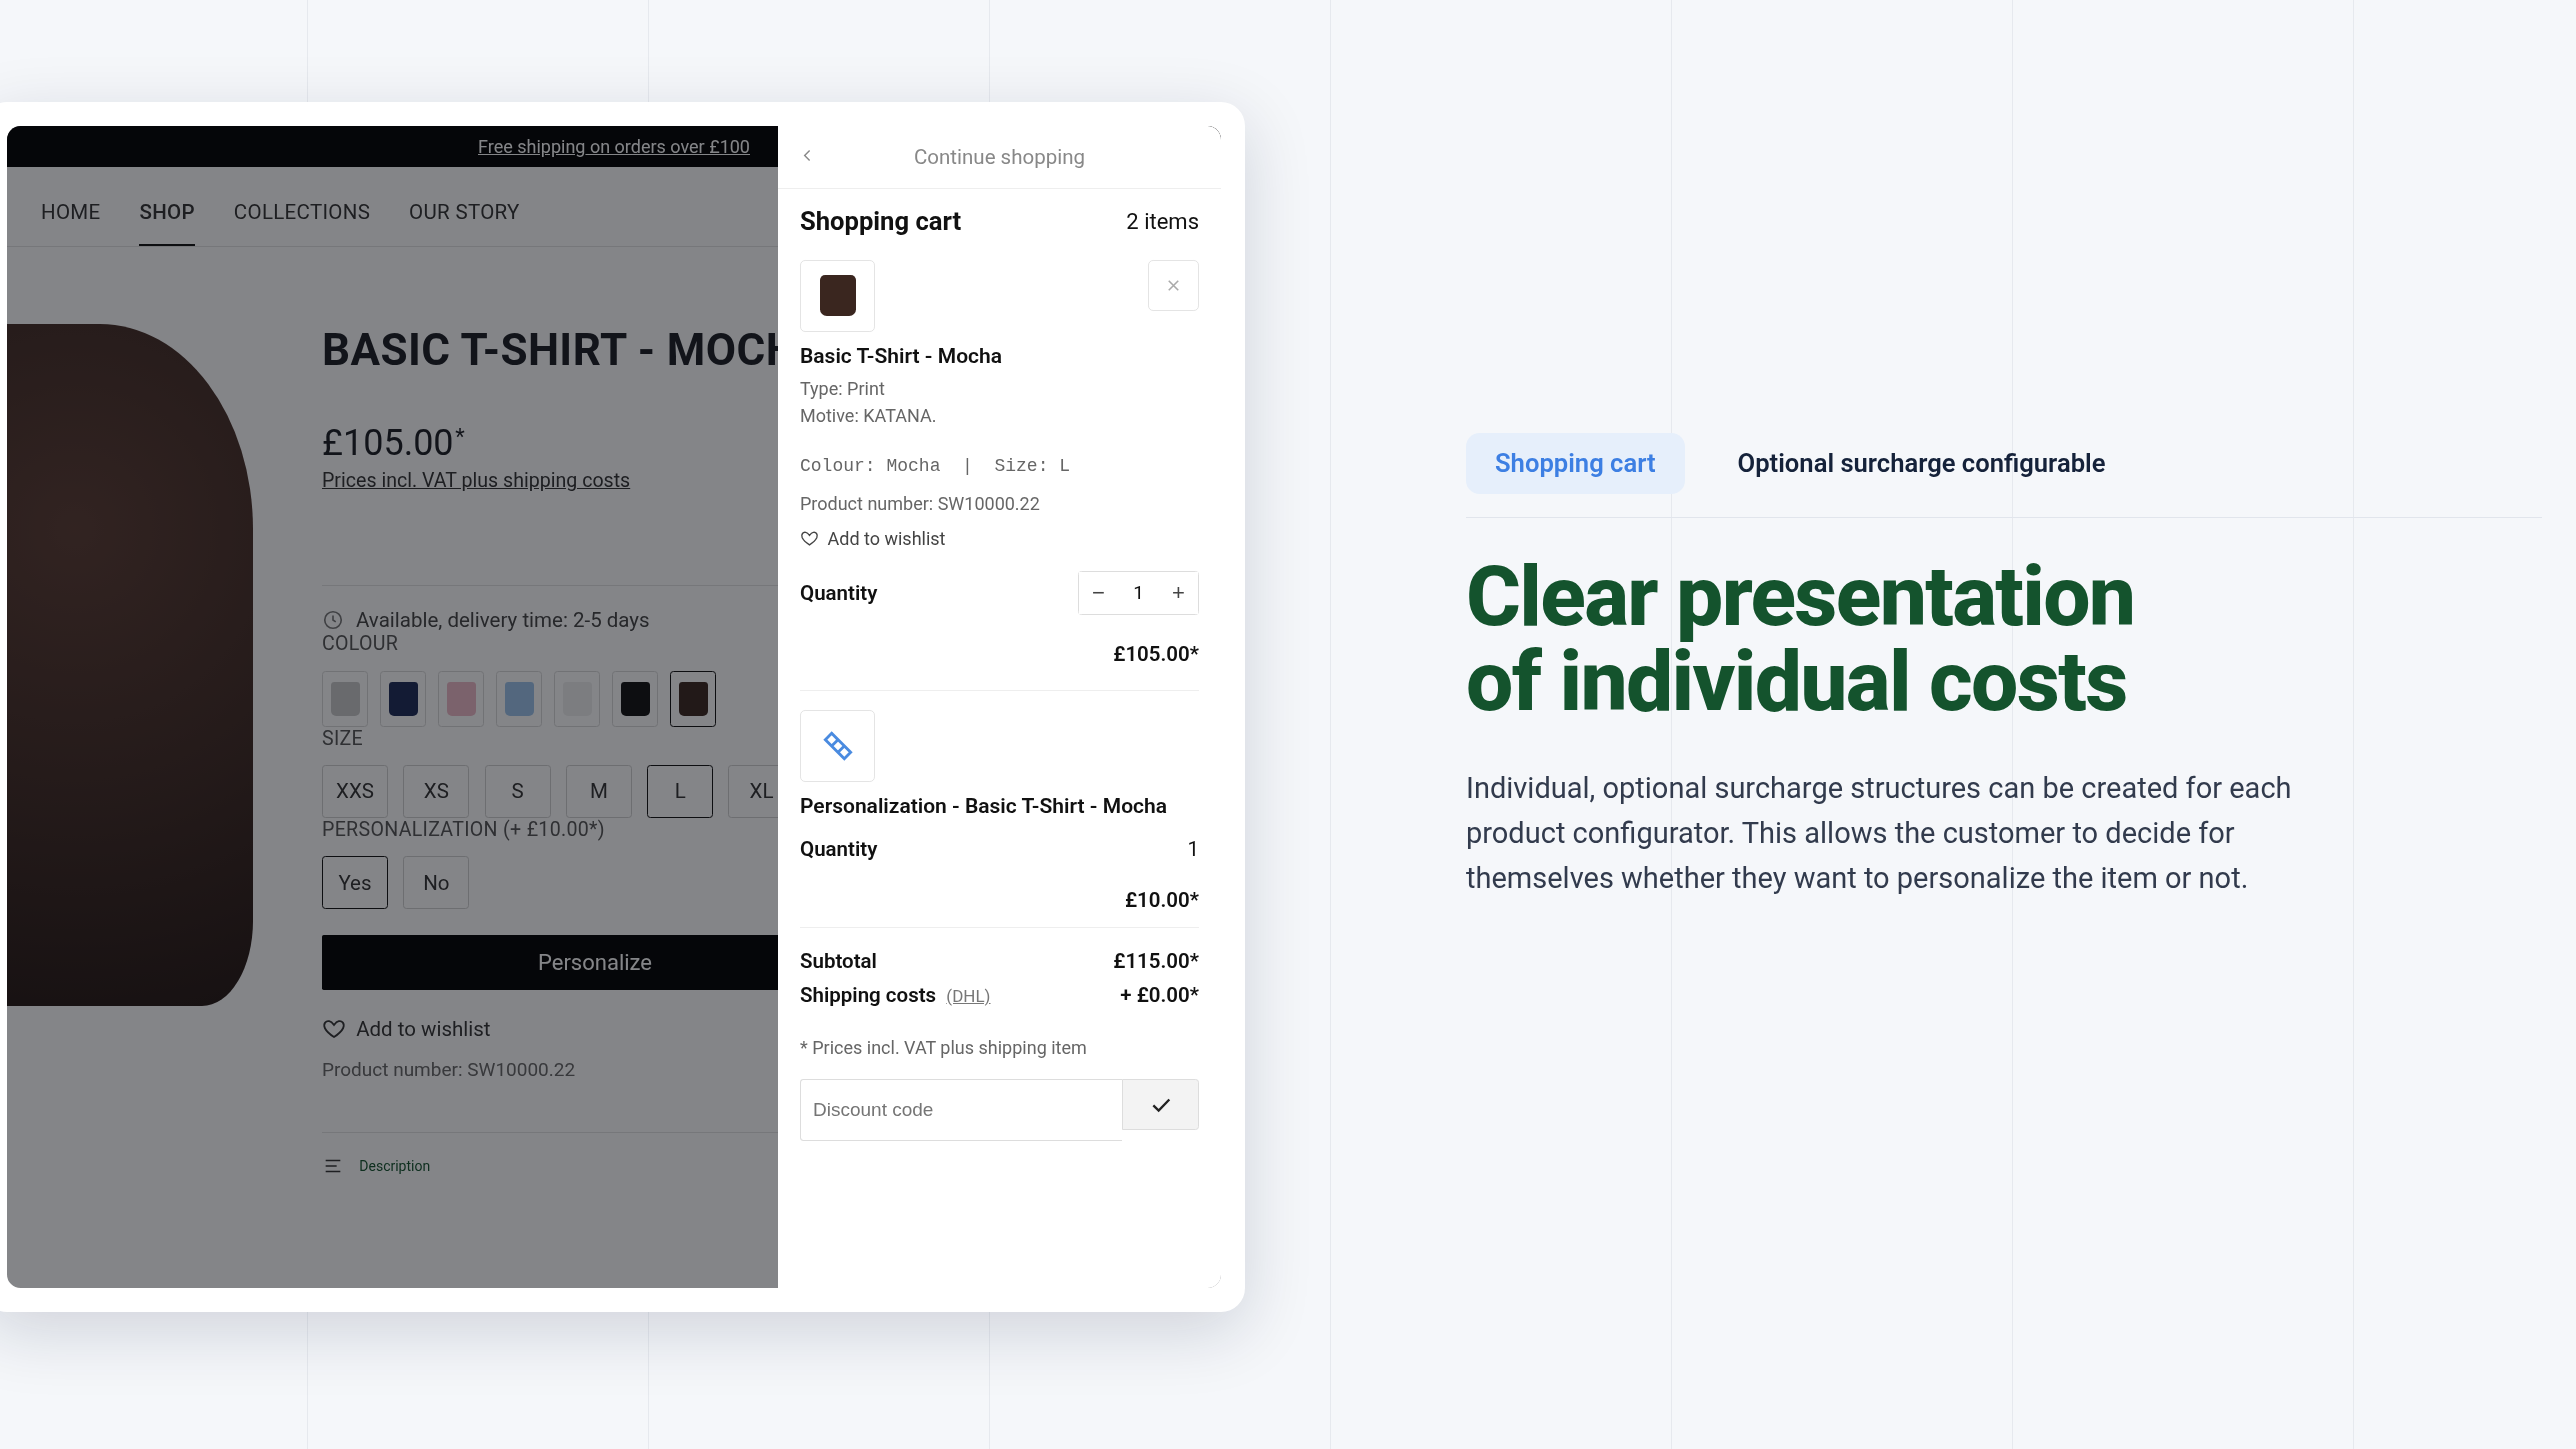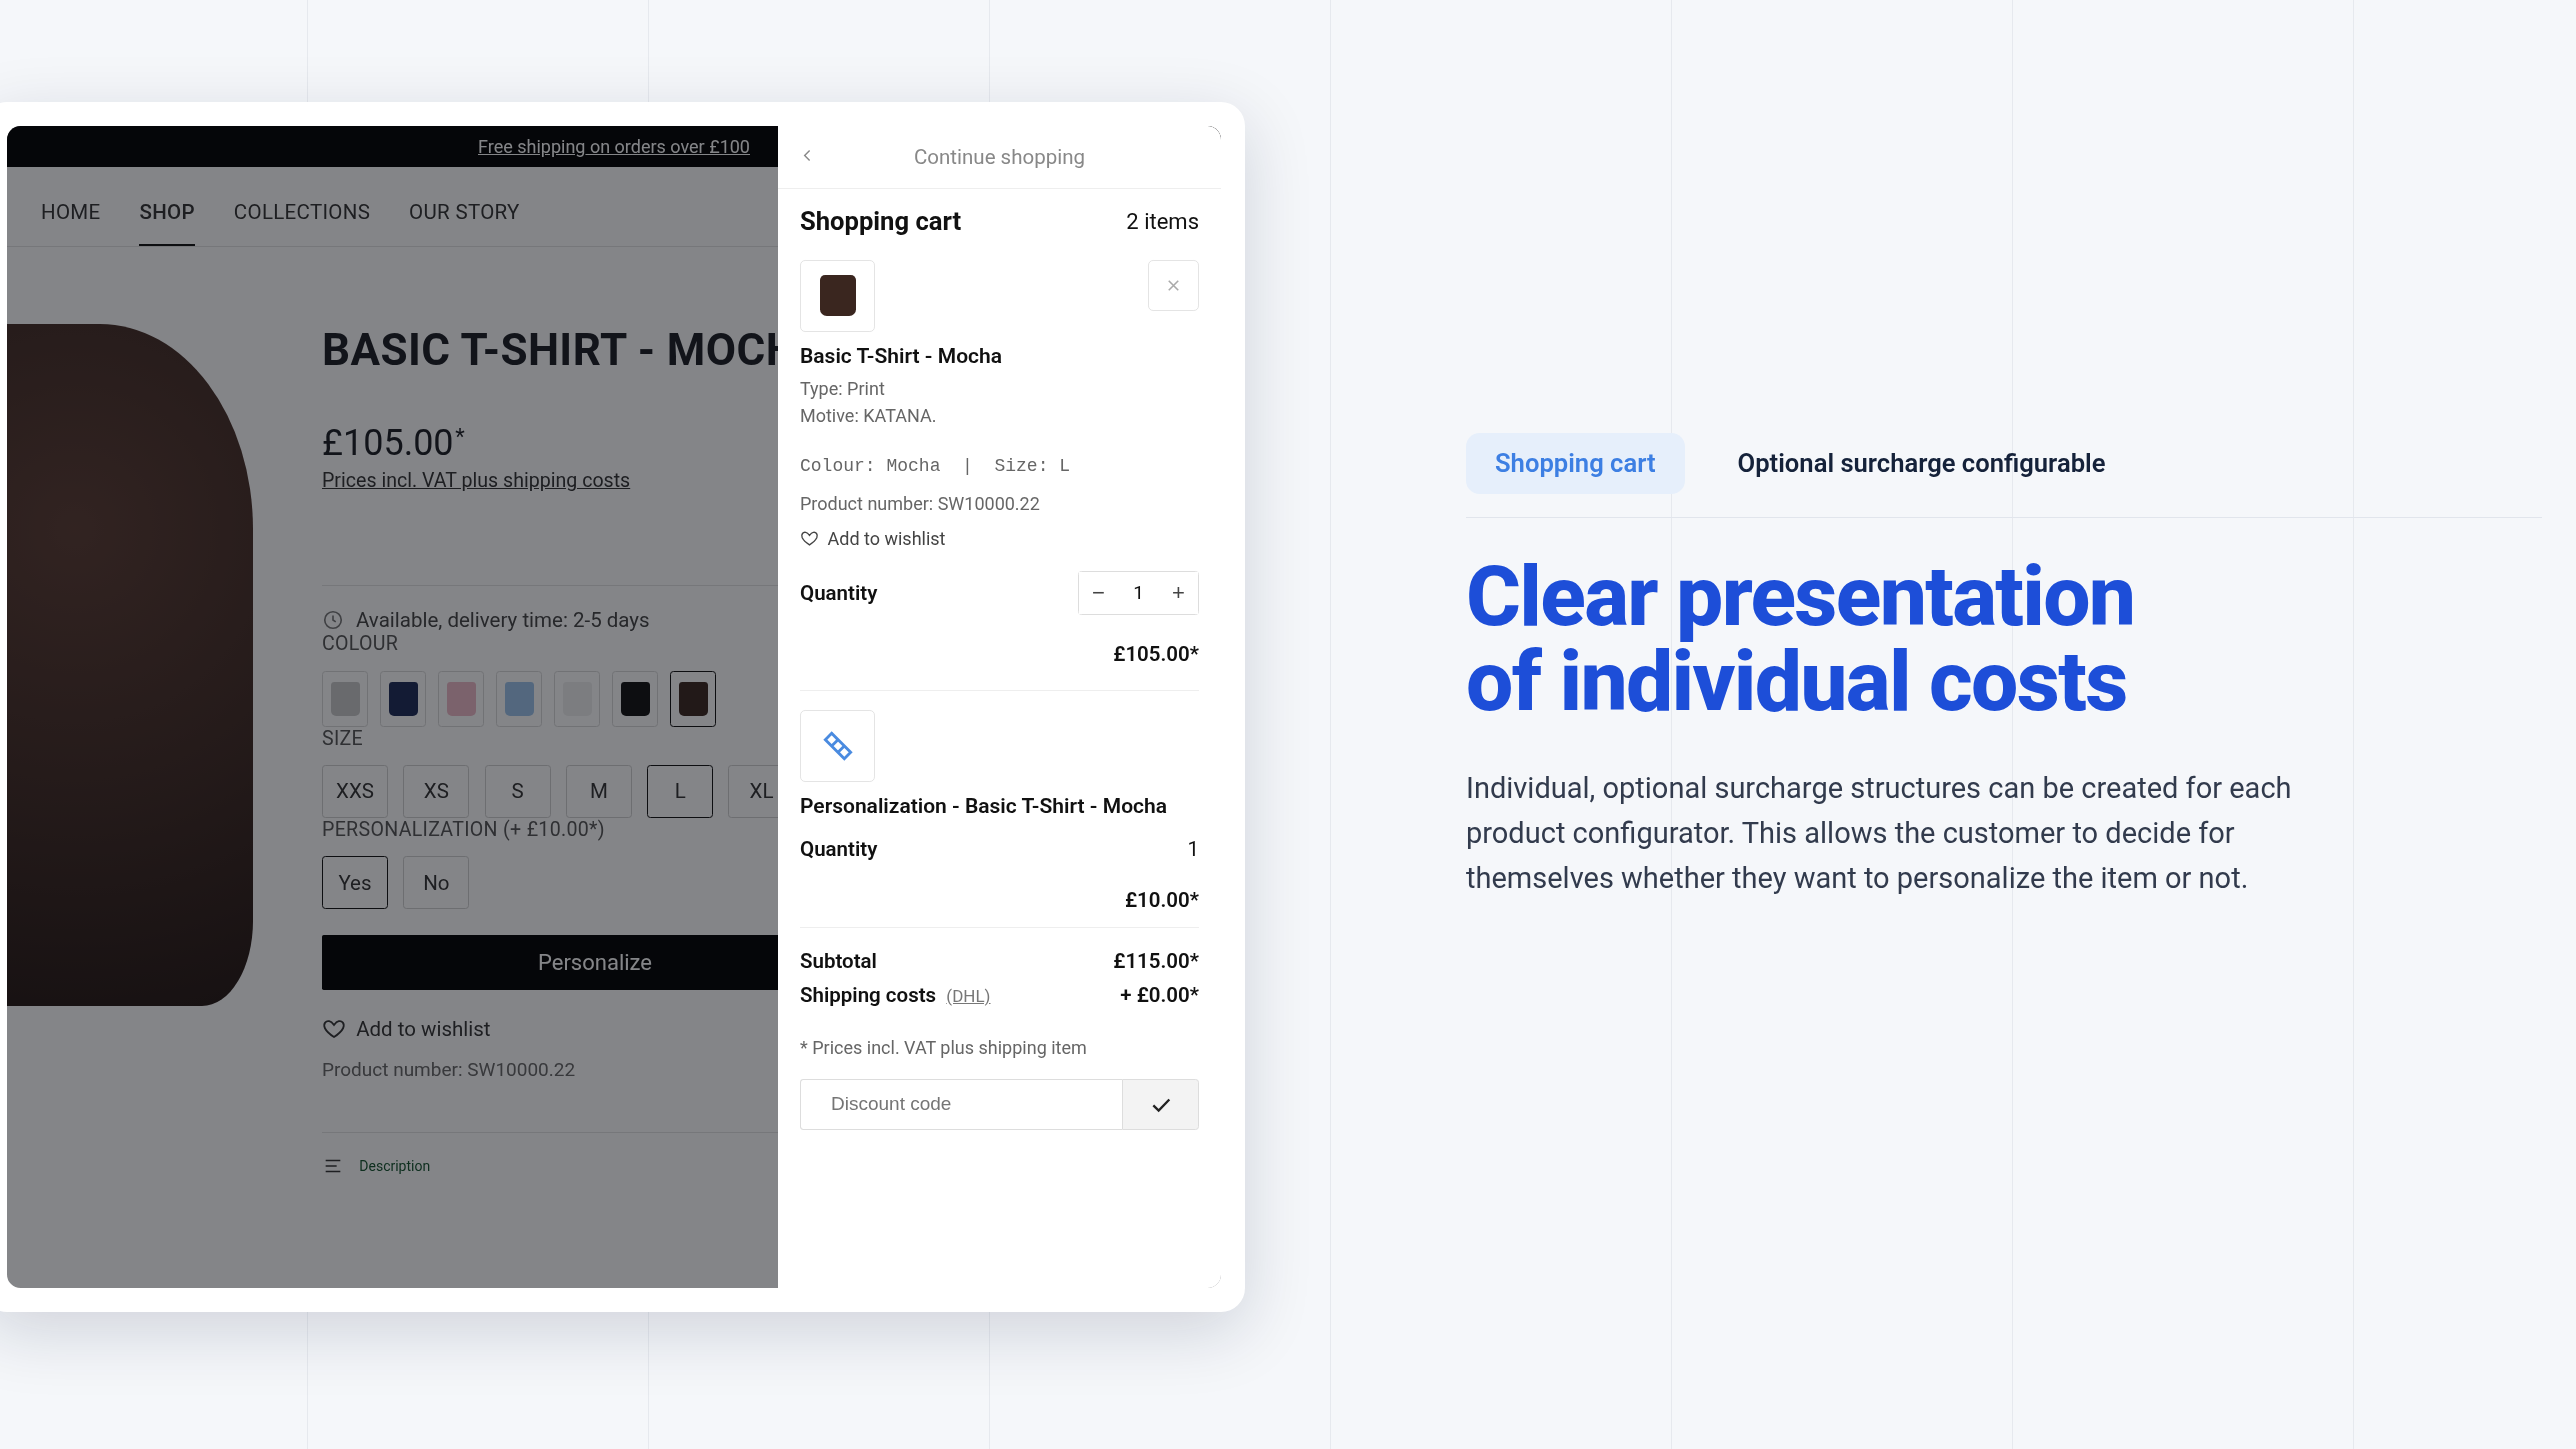--- a/index.html
+++ b/index.html
@@ -110,39 +110,39 @@
   .qty-static { font-size:20.5px; color:#111; }
   .line-price { text-align:right; font-size:20.5px; font-weight:600; color:#111; margin-top:27px; padding-bottom:24px; border-bottom:0.9px solid #eee; }
   .line-price.noborder { border-bottom:none; padding-bottom:15.3px; }
   .totals { border-top:0.9px solid #eee; padding-top:15.3px; }
   .tot-row { display:flex; justify-content:space-between; font-size:20.5px; color:#111; padding:5.1px 0; }
   .tot-row .lbl { font-weight:600; }
   .tot-row .dhl { font-size:17px; color:#777; text-decoration: underline; font-weight:400; margin-left:5.1px; }
   .vat-note { font-size:18px; color:#666; margin-top:25.6px; }
   .disc-row { display:flex; margin-top:20.5px; }
   .disc-row input {
-    flex:1; height:51px; border:0.9px solid #ddd; border-right:none; border-radius:3.4px 0 0 3.4px;
-    padding:0 30px; font-size:19px; color:#333; outline:none;
+    flex:1; height:62px; border:0.9px solid #ddd; border-right:none; border-radius:3.4px 0 0 3.4px;
+    padding:0 12px; font-size:19px; color:#333; outline:none;
   }
   .disc-row .apply {
     width:77px; height:51px; border:0.9px solid #ddd; background:#f3f3f3; border-radius:0 3.4px 3.4px 0;
     display:flex; align-items:center; justify-content:center; cursor:pointer;
   }
   .disc-row .apply svg { width:25.6px; height:25.6px; }
   
   .marketing {
     position:absolute; left:1466px; top:433px; width:938px;
   }
   .tab-pills { display:flex; gap:24px; align-items:center; margin-bottom:60px; }
   .pill {
     padding:15.3px 29px; border-radius:13.6px; font-size:25.6px; font-weight:600; cursor:pointer;
   }
   .pill.active { background:#e6effb; color:#3d7fe3; }
   .pill.inactive { color:#15223a; }
-  .headline { font-size:84px; font-weight:800; color:#1d4ed8; line-height:1.02; letter-spacing:-1.7px; }
+  .headline { font-size:84px; font-weight:800; color:#14532d; line-height:1.02; letter-spacing:-1.7px; }
   .bodycopy { font-size:29px; color:#323b4d; line-height:1.55; margin-top:41px; max-width:869px; }
   .hr-under { position:absolute; left:1466px; right:34px; top:517px; height:0.9px; background:#e1e5ec; }
 </style>
 </head>
 <body>
 
 <div class="stage" id="stage" style="transform: scale(1);">
 
   <div class="gridline" style="left:307px"></div>
   <div class="gridline" style="left:648px"></div>

